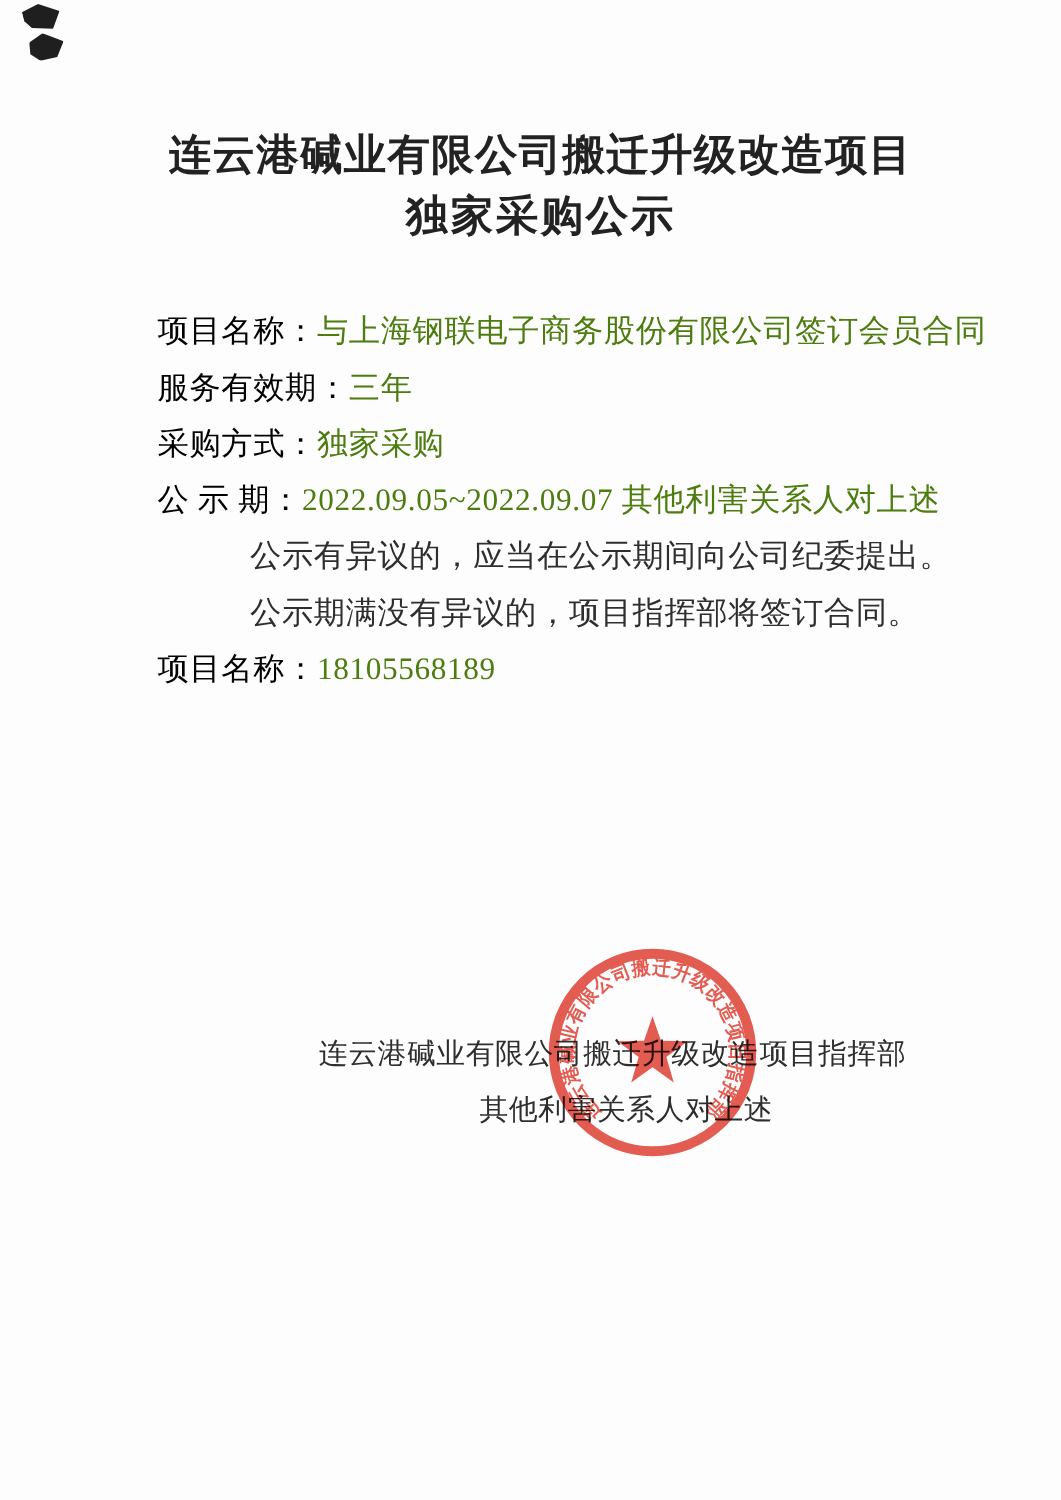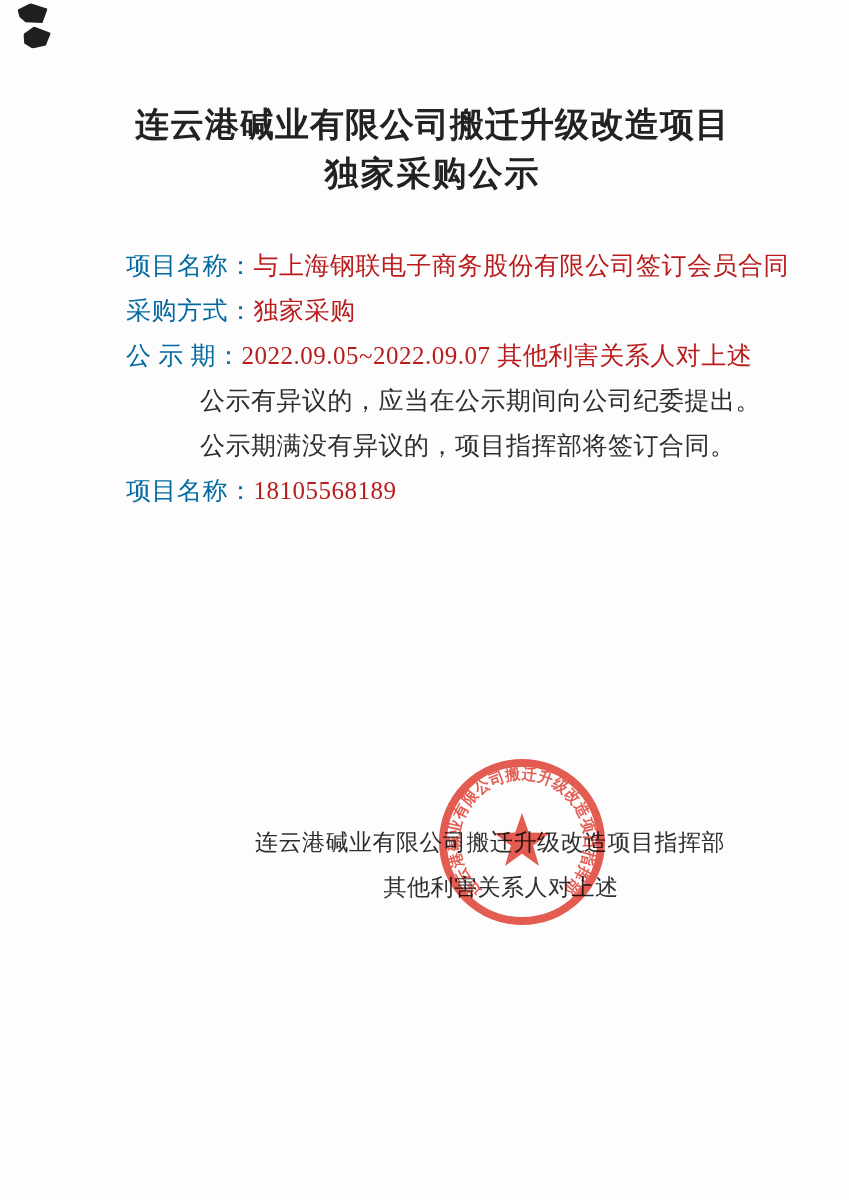--- a/index.html
+++ b/index.html
@@ -39,22 +39,22 @@
   .title-line2 { font-size: 34px; line-height: 50px; letter-spacing: 2px; }
   
   .body-block {
     position: absolute;
     top: 243px; left: 126px; width: 640px;
     font-size: 25px;
     letter-spacing: 0.5px;
   }
   .body-line { height: 45px; line-height: 45px; white-space: nowrap; }
   .body-line.indent { padding-left: 74px; }
-  .field-label { color: #0369a1; }
-  .field-value { color: #b91c1c; }
+  .field-label { color: #000000; }
+  .field-value { color: #4d7c0f; }
   
   .signature-block {
     position: absolute;
     top: 820px; right: 140px;
     text-align: center;
     font-size: 23px;
     letter-spacing: 0.5px;
     color: #2e2e2e;
   }
   .signature-org { line-height: 45px; white-space: nowrap; }
@@ -87,20 +87,23 @@
   <div class="title-block">
     <div class="title-line1">连云港碱业有限公司搬迁升级改造项目</div>
     <div class="title-line2">独家采购公示</div>
   </div>
 
   <div class="body-block">
     <div class="body-line">
       <span class="field-label">项目名称：</span><span class="field-value">与上海钢联电子商务股份有限公司签订会员合同</span>
     </div>
     <div class="body-line">
+      <span class="field-label">服务有效期：</span><span class="field-value">三年</span>
+    </div>
+    <div class="body-line">
       <span class="field-label">采购方式：</span><span class="field-value">独家采购</span>
     </div>
     <div class="body-line">
       <span class="field-label">公 示 期：</span><span class="field-value">2022.09.05~2022.09.07 其他利害关系人对上述</span>
     </div>
     <div class="body-line indent">公示有异议的，应当在公示期间向公司纪委提出。</div>
     <div class="body-line indent">公示期满没有异议的，项目指挥部将签订合同。</div>
     <div class="body-line">
       <span class="field-label">项目名称：</span><span class="field-value">18105568189</span>
     </div>

